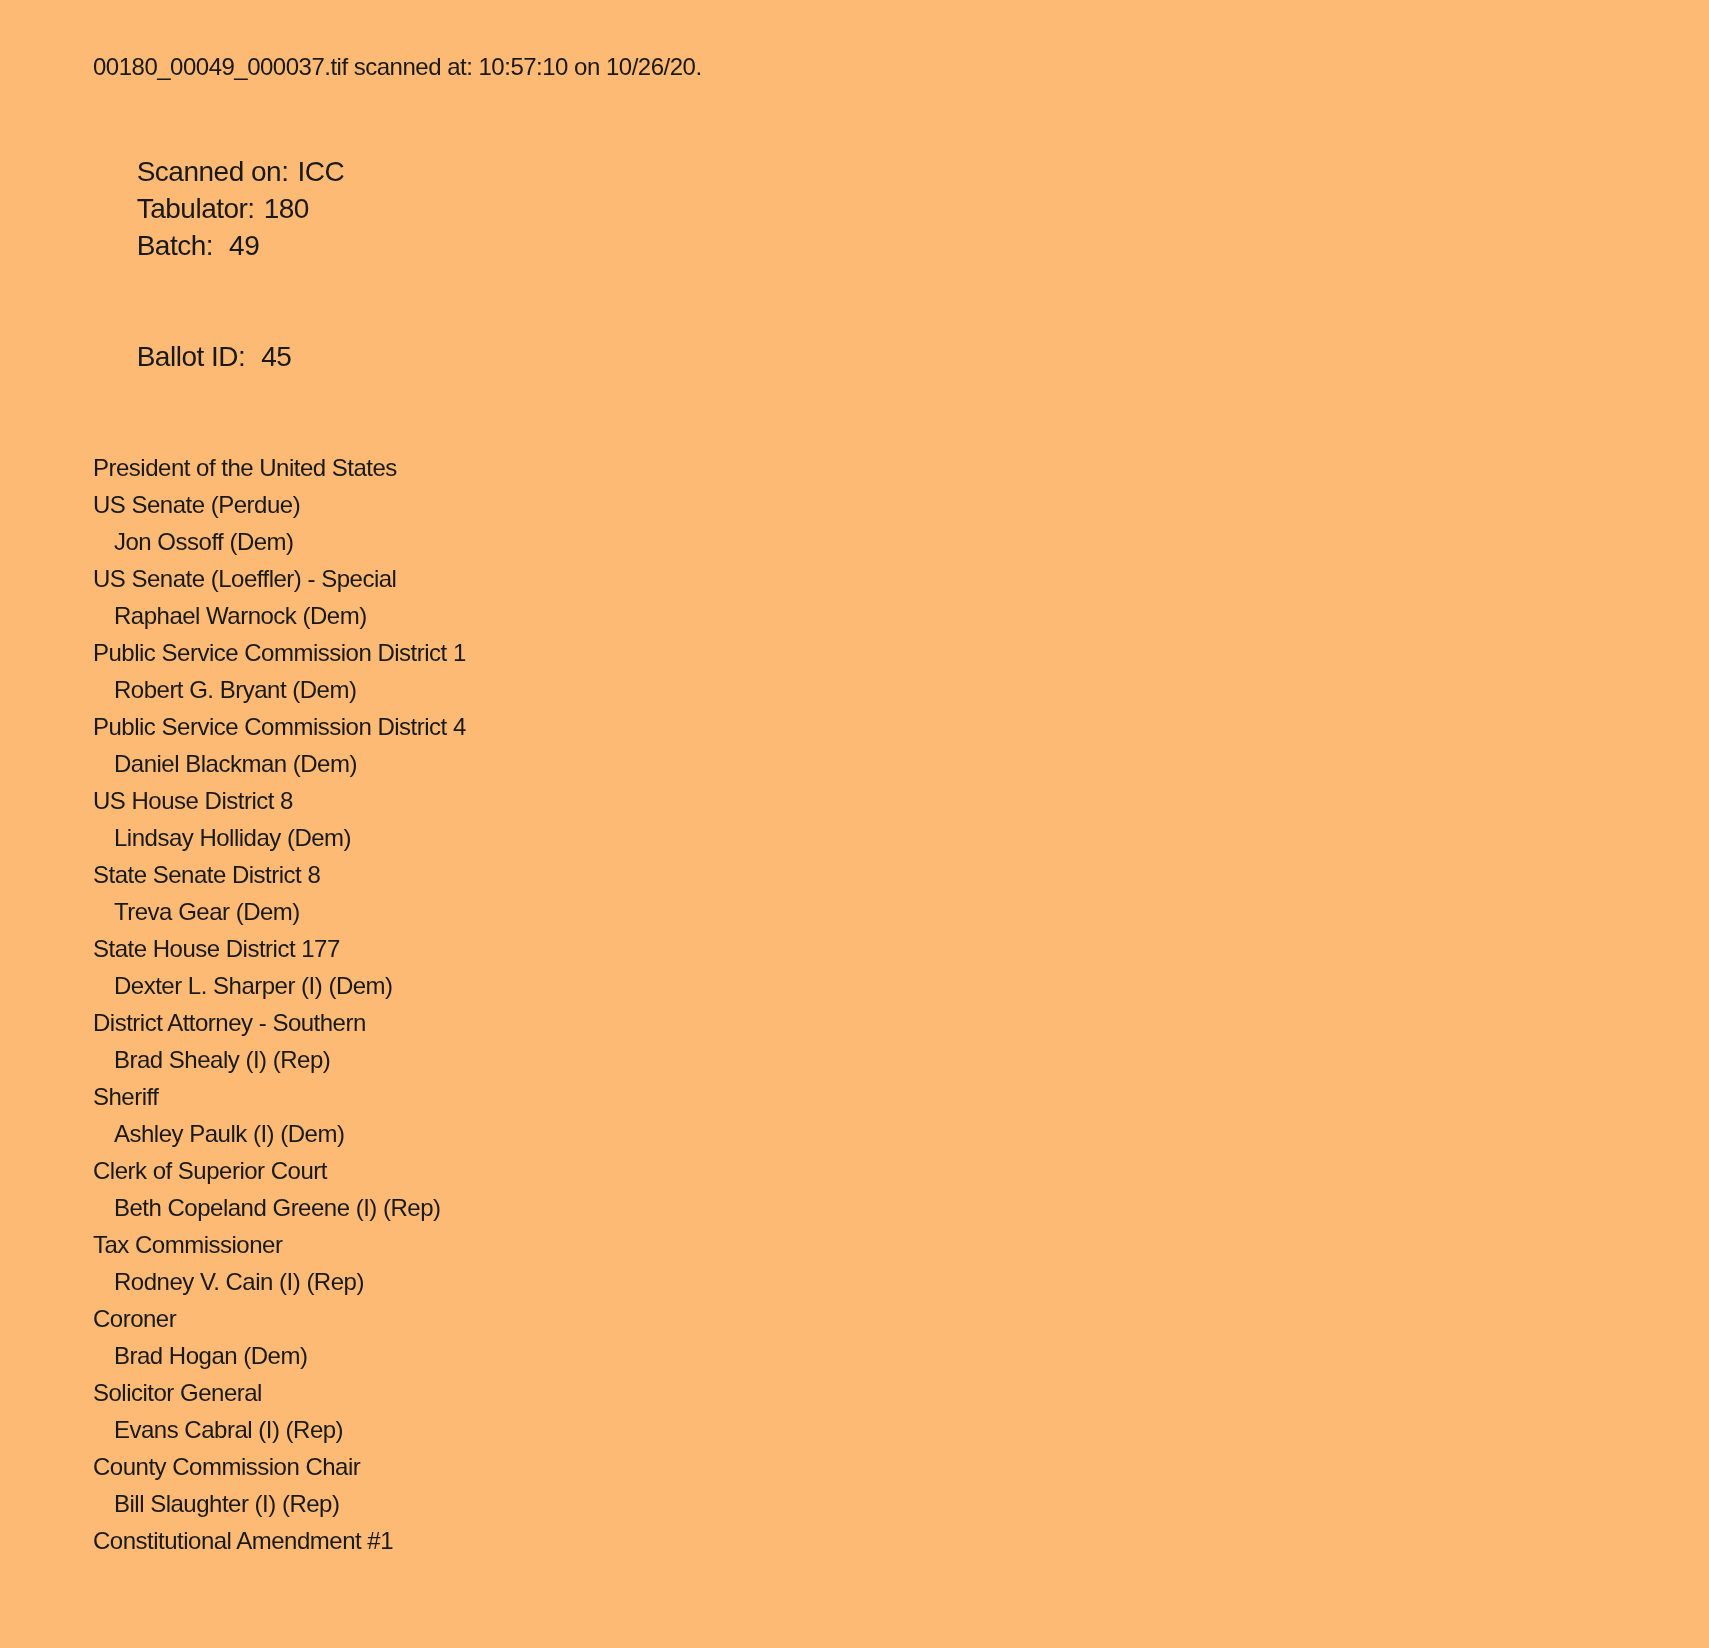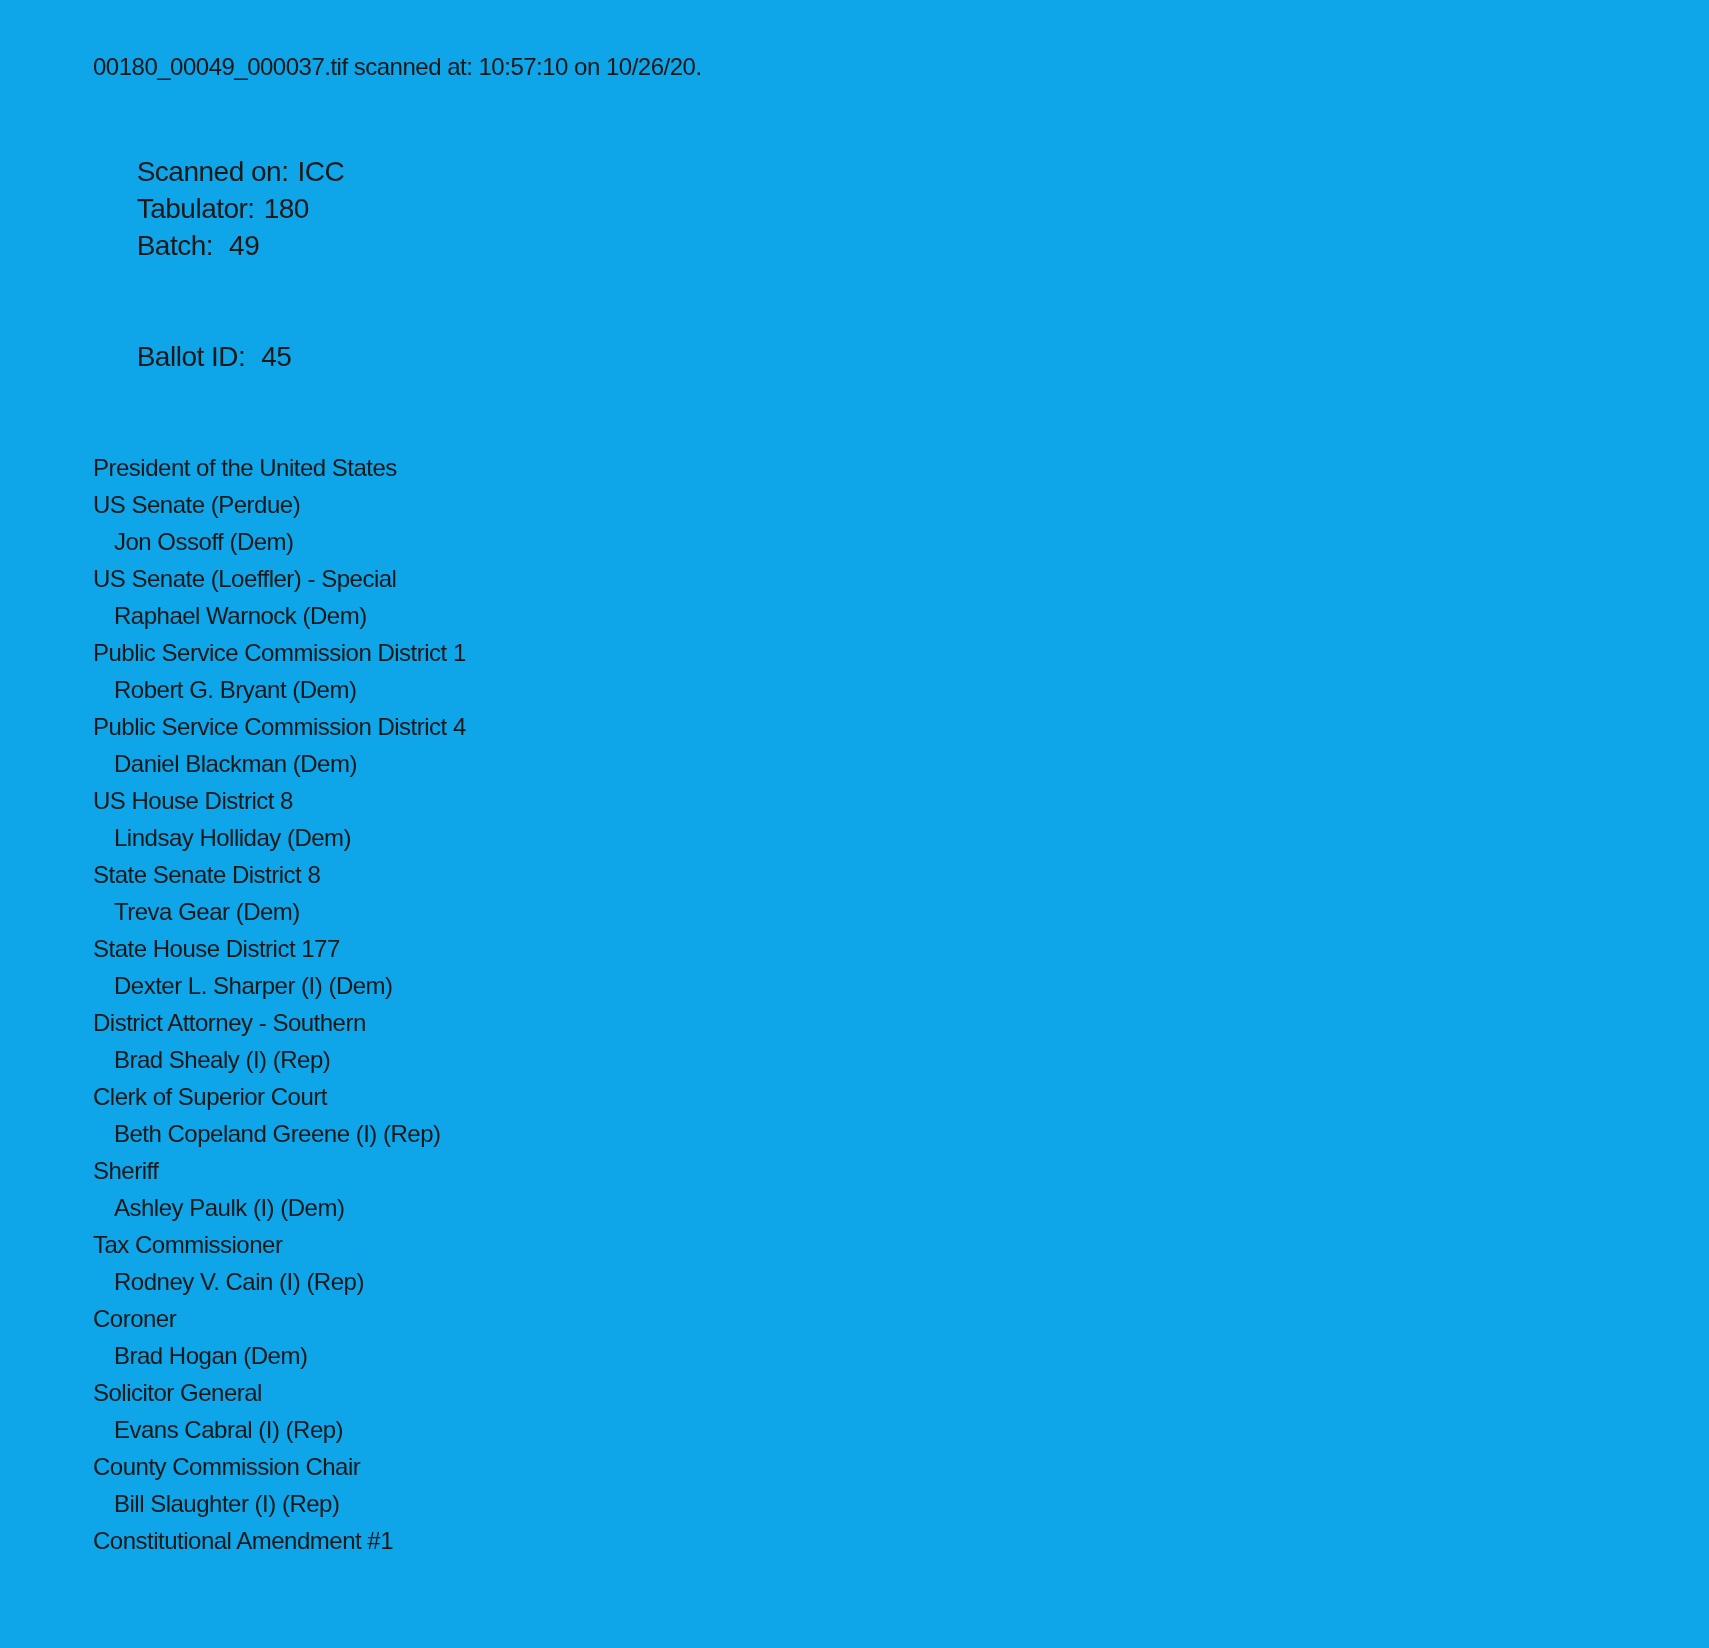--- a/index.html
+++ b/index.html
@@ -12,21 +12,21 @@
     height: 1648px;
     font-family: "Liberation Sans", "DejaVu Sans", sans-serif;
     color: #191919;
     overflow: hidden;
   }
   .doc {
     box-sizing: border-box;
     width: 1709px;
     height: 1648px;
     padding: 52px 60px 0 93px;
-    background: #0ea5e9;
+    background: #fdba74;
   }
   .scan-line {
     font-size: 24px;
     line-height: 30px;
     letter-spacing: -0.5px;
     margin-bottom: 34px;
     white-space: pre;
   }
   .meta-row {
     font-size: 28px;
@@ -109,27 +109,27 @@
       <div class="contest-title">State House District 177</div>
       <div class="contest-selection">Dexter L. Sharper (I) (Dem)</div>
     </div>
 
     <div class="contest">
       <div class="contest-title">District Attorney - Southern</div>
       <div class="contest-selection">Brad Shealy (I) (Rep)</div>
     </div>
 
     <div class="contest">
-      <div class="contest-title">Clerk of Superior Court</div>
-      <div class="contest-selection">Beth Copeland Greene (I) (Rep)</div>
+      <div class="contest-title">Sheriff</div>
+      <div class="contest-selection">Ashley Paulk (I) (Dem)</div>
     </div>
 
     <div class="contest">
-      <div class="contest-title">Sheriff</div>
-      <div class="contest-selection">Ashley Paulk (I) (Dem)</div>
+      <div class="contest-title">Clerk of Superior Court</div>
+      <div class="contest-selection">Beth Copeland Greene (I) (Rep)</div>
     </div>
 
     <div class="contest">
       <div class="contest-title">Tax Commissioner</div>
       <div class="contest-selection">Rodney V. Cain (I) (Rep)</div>
     </div>
 
     <div class="contest">
       <div class="contest-title">Coroner</div>
       <div class="contest-selection">Brad Hogan (Dem)</div>

